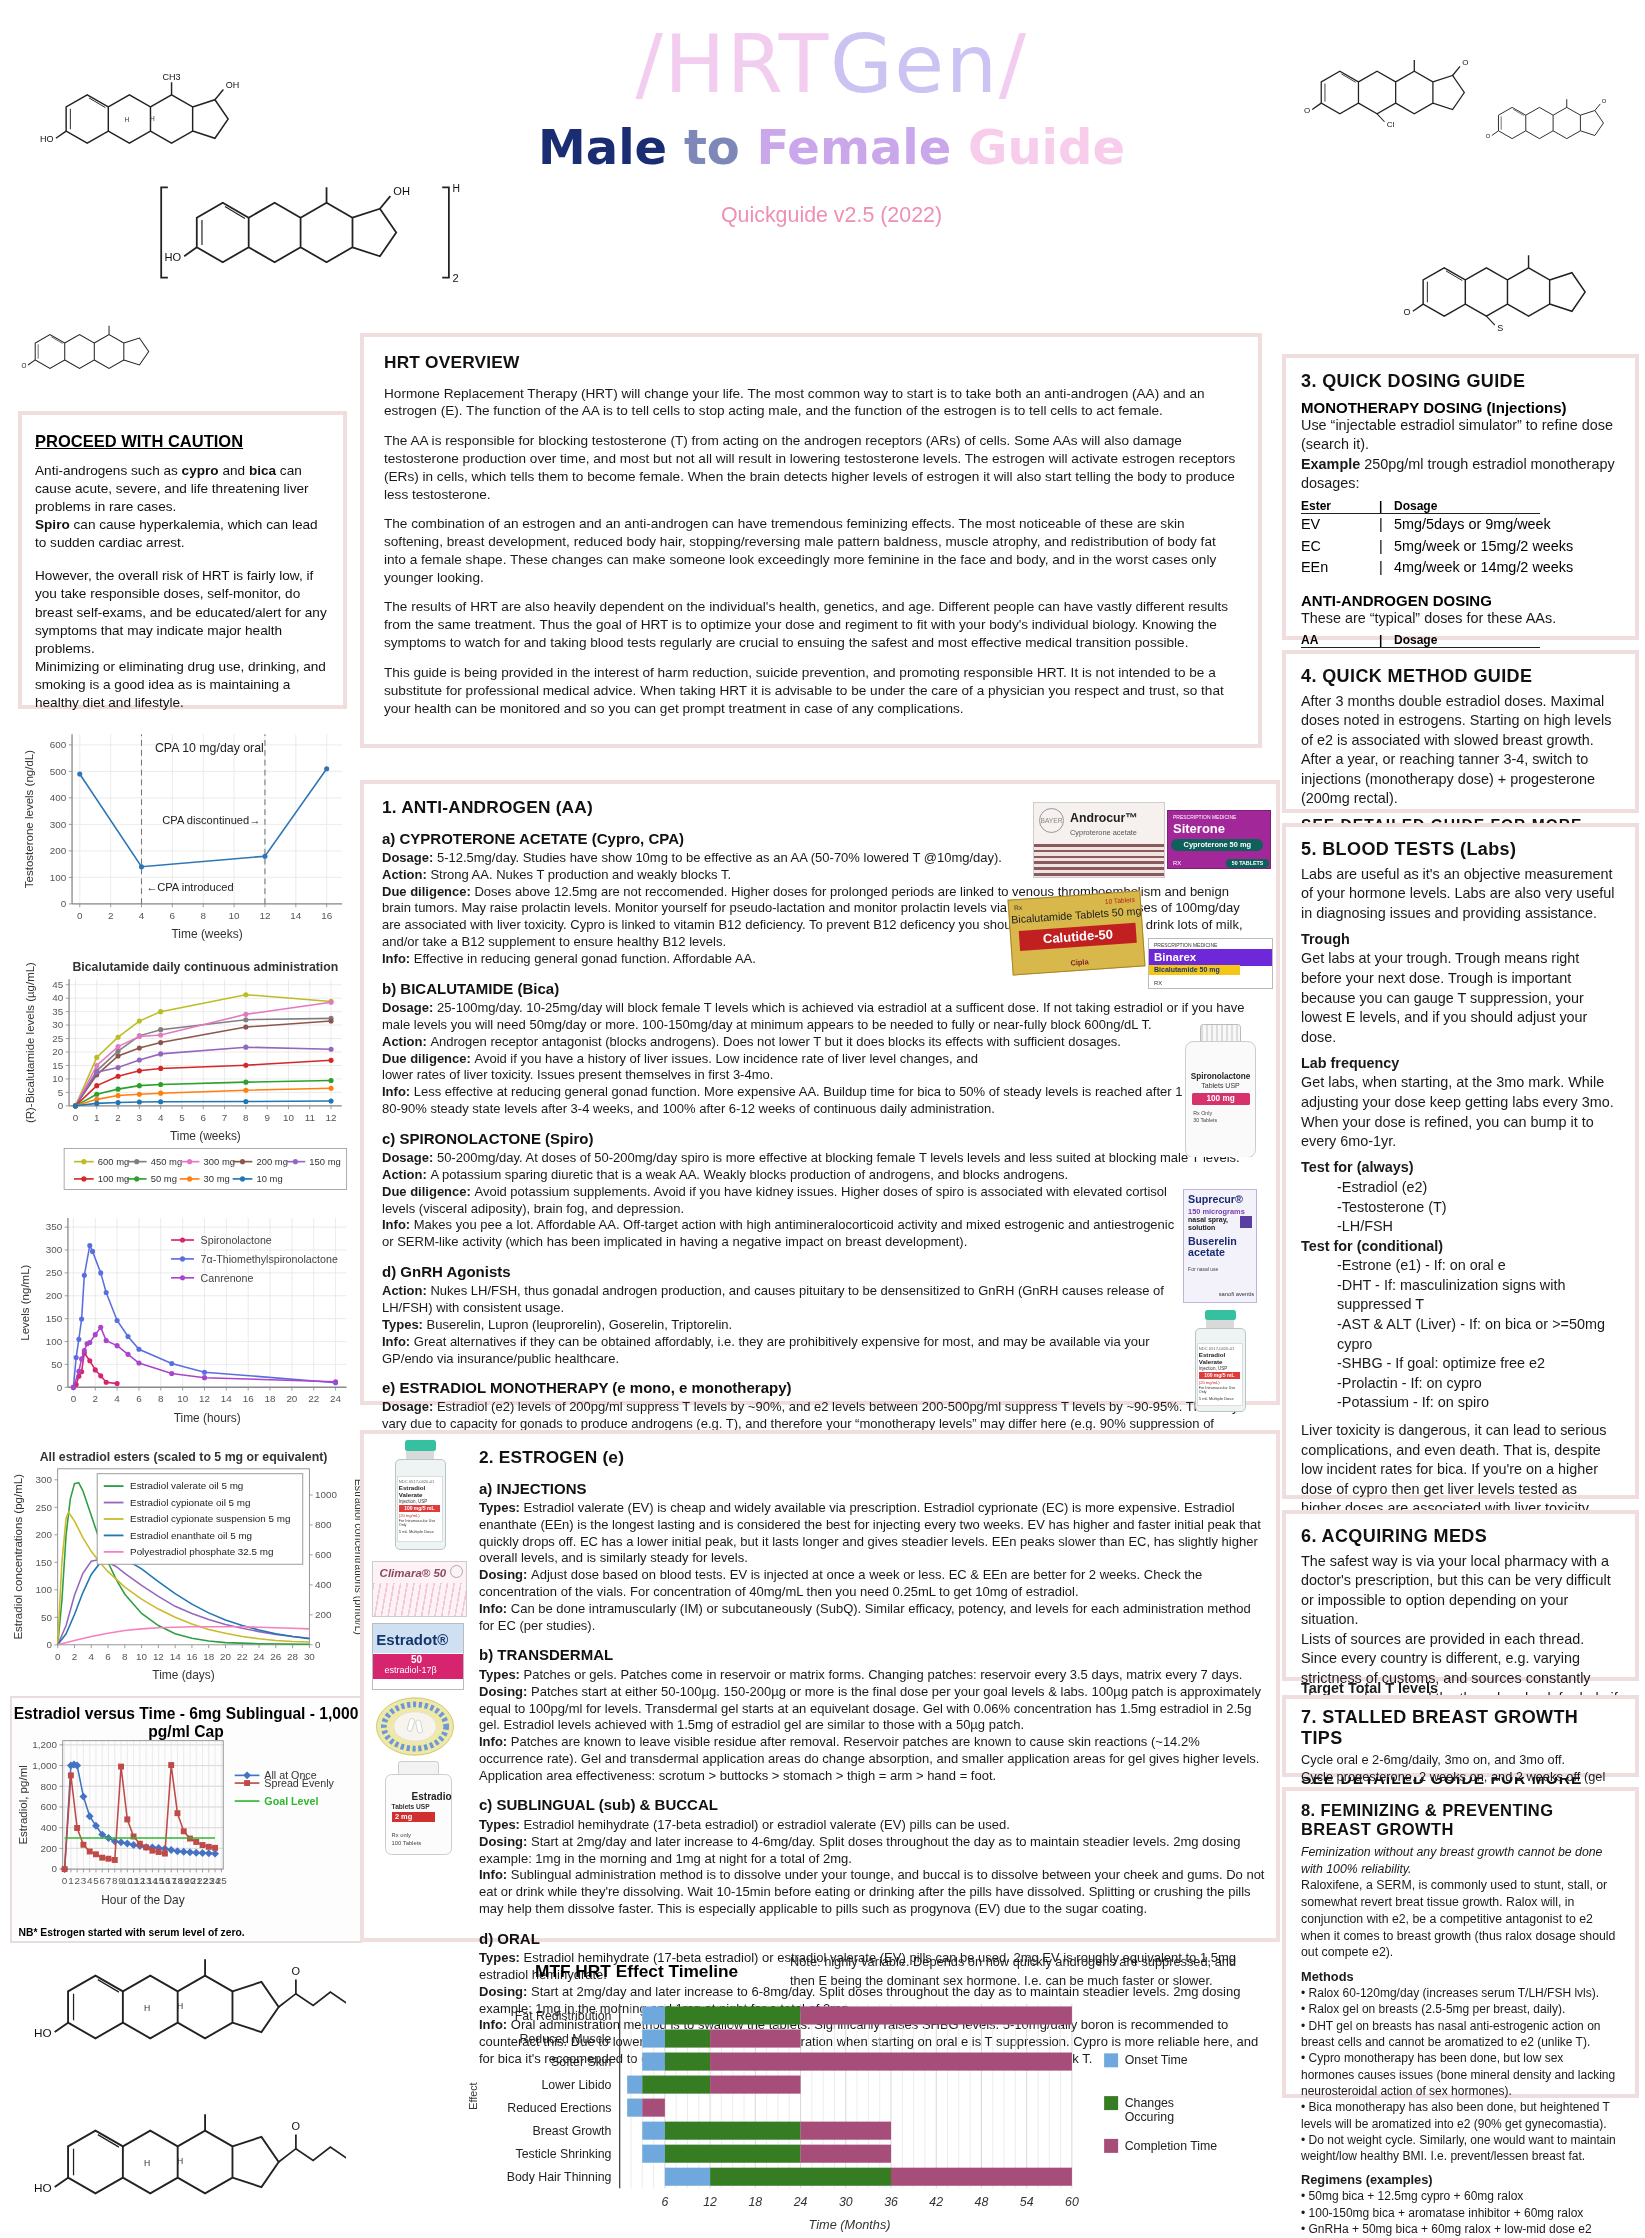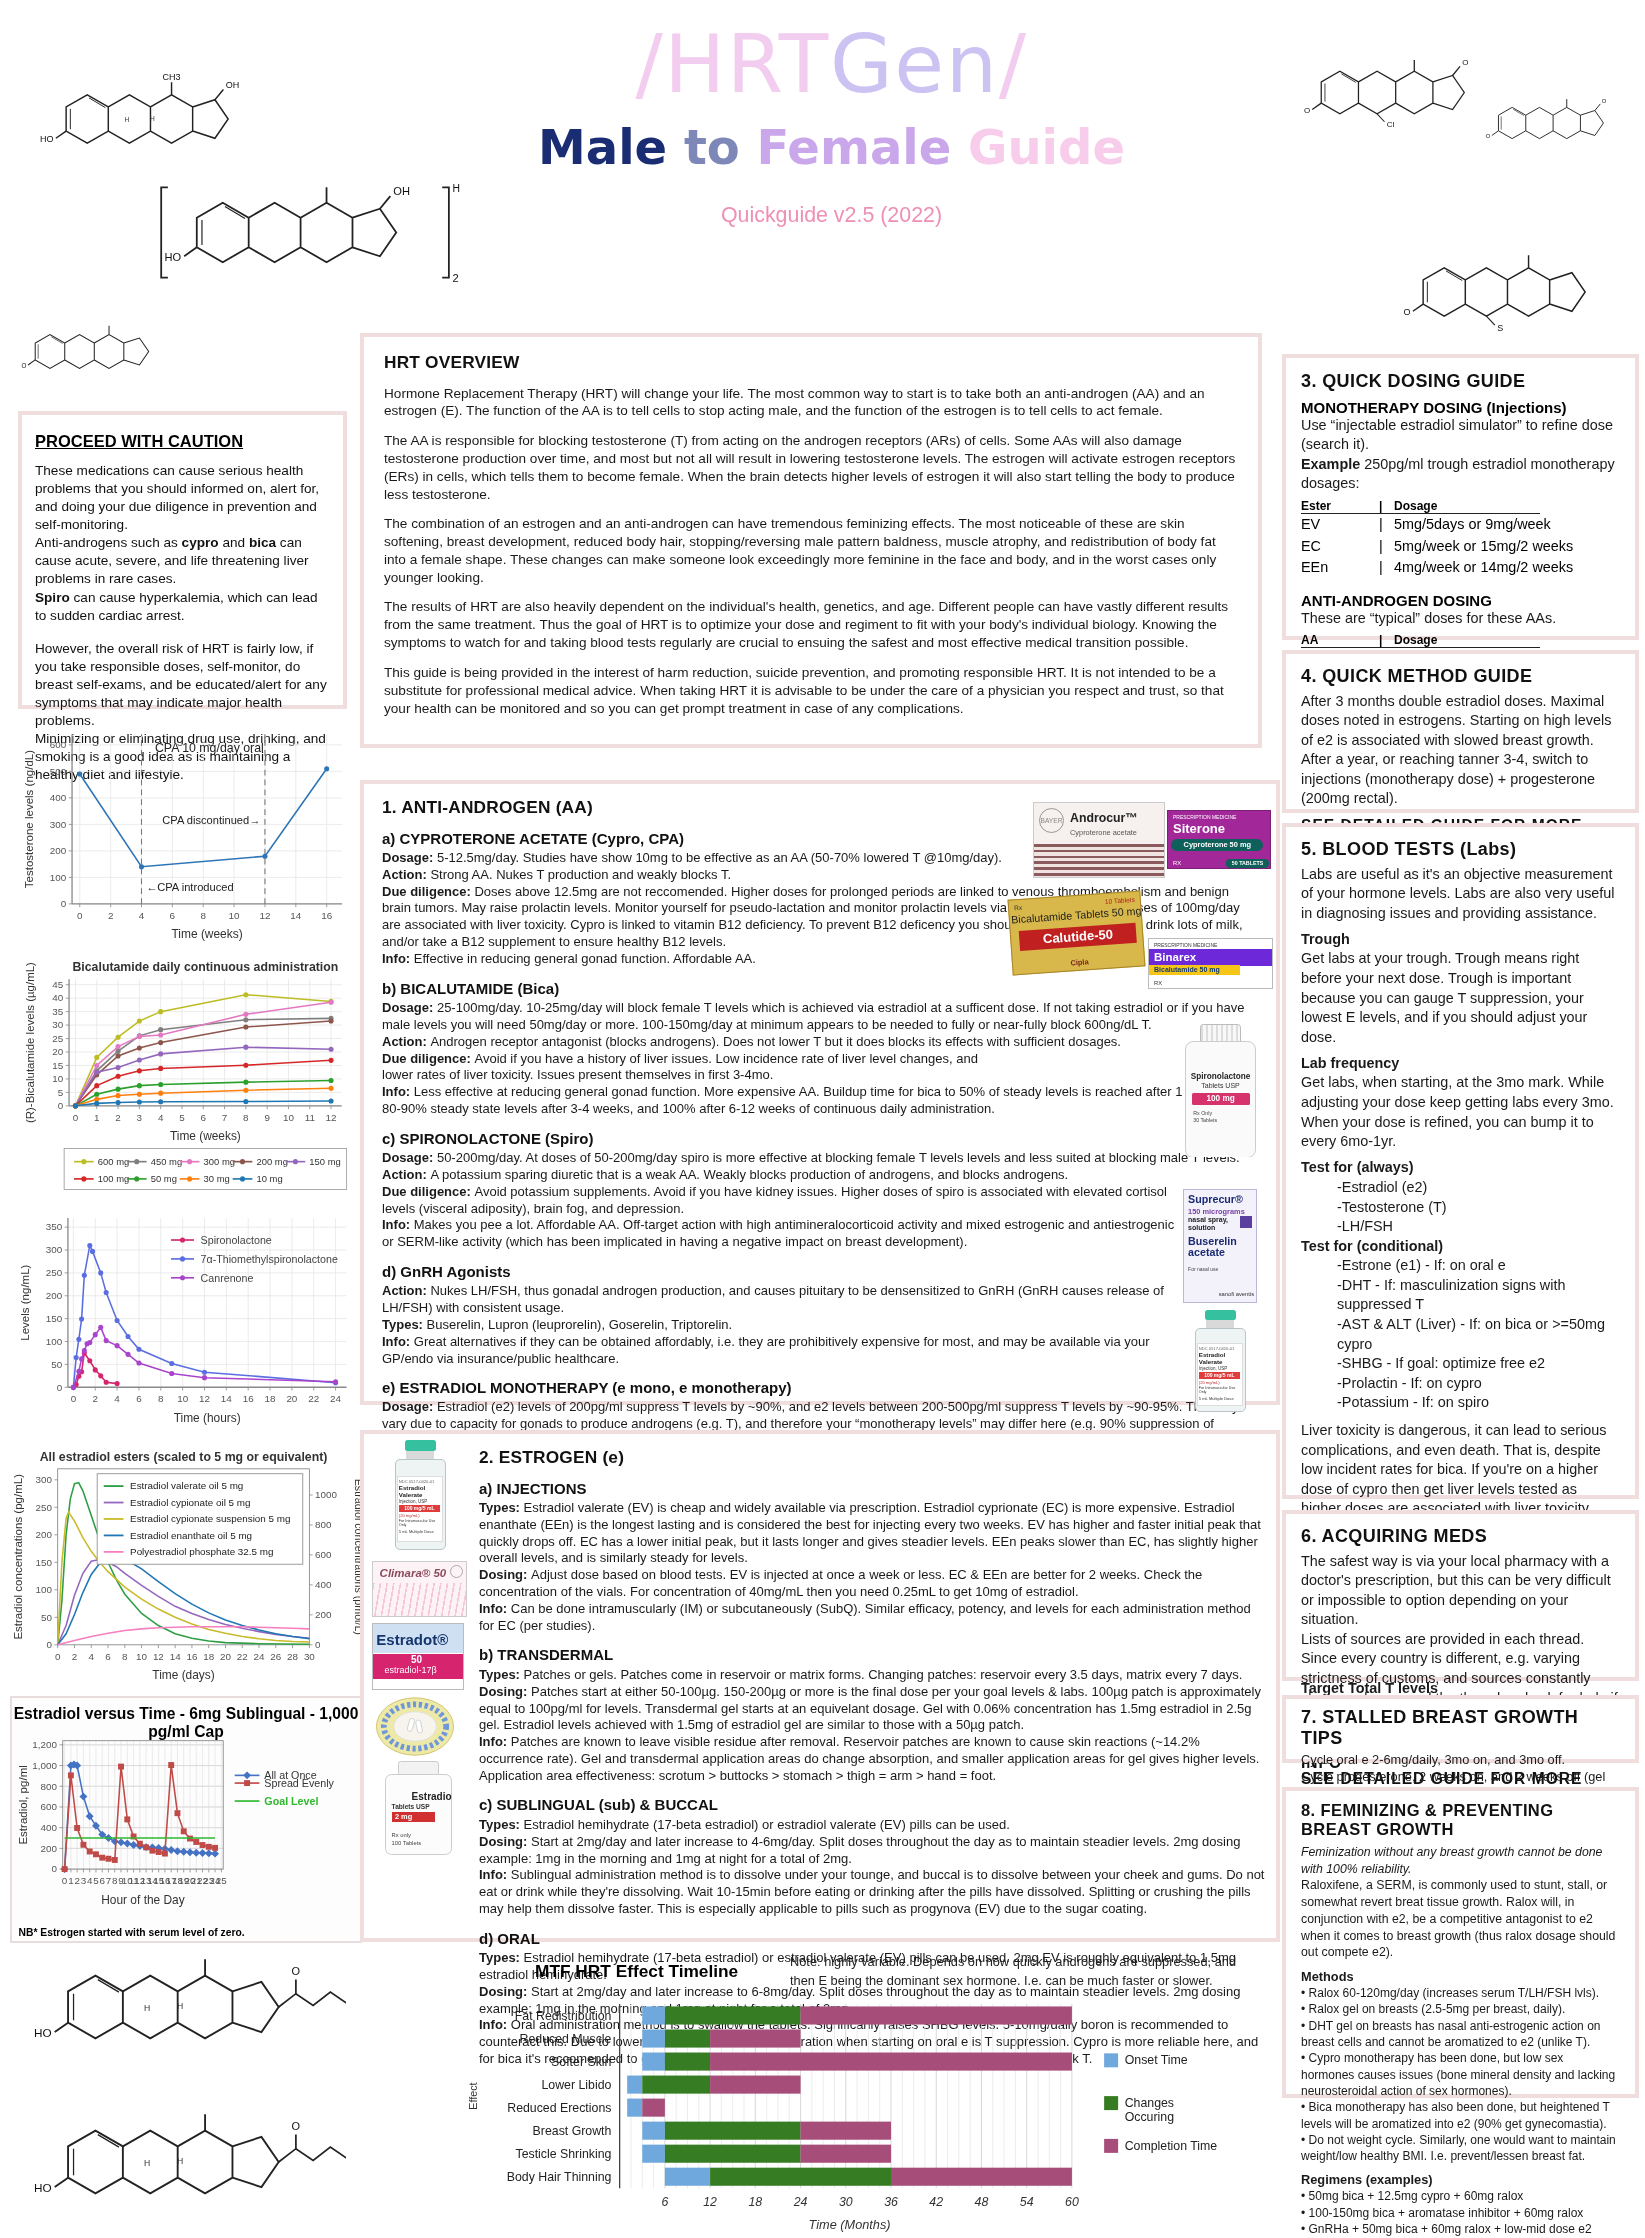--- a/index.html
+++ b/index.html
@@ -127,21 +127,20 @@
         <text x="-16" y="113" font-size="15" fill="#111" text-anchor="end">HO</text>
         <text x="106" y="80" font-size="11" fill="#333" text-anchor="middle">H</text>
         <text x="148" y="78" font-size="11" fill="#333" text-anchor="middle">H</text>
         <polyline points="274,75 296,58 318,73 340,56 362,71" fill="none" stroke="#222" stroke-width="2.2"></polyline>
         <line x1="296" y1="58" x2="296" y2="40" stroke="#222" stroke-width="2.2"></line>
         <text x="296" y="34" font-size="14" fill="#111" text-anchor="middle">O</text>
       </svg></div>
 
   <div class="box" style="left:18px;top:411px;width:329px;height:298px;padding:16.5px 13px;">
     <div style="font-size:16.5px;font-weight:700;text-decoration:underline;margin-bottom:11.5px;">PROCEED WITH CAUTION</div>
-    <p class="cp">These medications can cause serious health problems that you should informed on, alert for, and doing your due diligence in prevention and self-monitoring.</p>
     <p class="cp"><span>Anti-androgens such as </span><b>cypro</b><span> and </span><b>bica</b><span> can cause acute, severe, and life threatening liver problems in rare cases.</span></p>
     <p class="cp"><b>Spiro</b><span> can cause hyperkalemia, which can lead to sudden cardiac arrest.</span></p>
     <p class="cp" style="margin-top:15px;">However, the overall risk of HRT is fairly low, if you take responsible doses, self-monitor, do breast self-exams, and be educated/alert for any symptoms that may indicate major health problems.</p>
     <p class="cp">Minimizing or eliminating drug use, drinking, and smoking is a good idea as is maintaining a healthy diet and lifestyle.</p>
   </div>
 
   <div class="chart" style="left:20.6px;top:726px;width:331px;height:229px;"><svg width="331" height="229" font-family="Liberation Sans, sans-serif" viewBox="0 0 402 278">
         <line x1="71.37142857142857" y1="216" x2="71.37142857142857" y2="10" stroke="#e6e6e6" stroke-width="1"></line>
         <line x1="108.85714285714286" y1="216" x2="108.85714285714286" y2="10" stroke="#e6e6e6" stroke-width="1"></line>
         <line x1="146.34285714285713" y1="216" x2="146.34285714285713" y2="10" stroke="#e6e6e6" stroke-width="1"></line>
@@ -1007,21 +1006,21 @@
     <div class="see">SEE DETAILED GUIDE FOR MORE INFO</div>
   </div>
 
   <div class="box" style="left:1282px;top:1510px;width:357px;height:171px;padding:11.5px 15px;">
     <div class="rtitle">6. ACQUIRING MEDS</div>
     <div class="rp" style="margin:0;">The safest way is via your local pharmacy with a doctor's prescription, but this can be very difficult or impossible to option depending on your situation.</div>
     <div class="rp" style="margin:0;">Lists of sources are provided in each thread. Since every country is different, e.g. varying strictness of customs, and sources constantly change, please read the thread and ask for help if you need it.</div>
     <div class="see" style="margin-top:8.2px;">SEE DETAILED GUIDE FOR CUSTOMS INFO</div>
   </div>
 
-  <div class="box" style="left:1282px;top:1695px;width:357px;height:68px;padding:8.2px 15px;">
+  <div class="box" style="left:1282px;top:1695px;width:357px;height:82px;padding:8.2px 15px;">
     <div class="rtitle" style="margin-bottom:1.6px;">7. STALLED BREAST GROWTH TIPS</div>
     <div class="rp" style="margin:0;font-size:12.8px;">Cycle oral e 2-6mg/daily, 3mo on, and 3mo off.</div>
     <div class="rp" style="margin:0;font-size:12.8px;">Cycle progesterone, 2 weeks on, and 2 weeks off (gel on breasts and/or suppository).</div>
     <div class="rp" style="margin:0;font-size:12.8px;">You may alter these cycle lengths to your preference.</div>
   </div>
 
   <div class="box" style="left:1282px;top:1787px;width:357px;height:311px;padding:10px 15px;">
     <div class="rtitle" style="font-size:16.5px;">8. FEMINIZING &amp; PREVENTING BREAST GROWTH</div>
     <div class="rp it" style="margin:0;font-size:12.3px;">Feminization without any breast growth cannot be done with 100% reliability.</div>
     <div class="rp" style="margin:0 0 6.6px 0;font-size:12.3px;">Raloxifene, a SERM, is commonly used to stunt, stall, or somewhat revert breat tissue growth. Ralox will, in conjunction with e2, be a competitive antagonist to e2 when it comes to breast growth (thus ralox dosage should out compete e2).</div>

